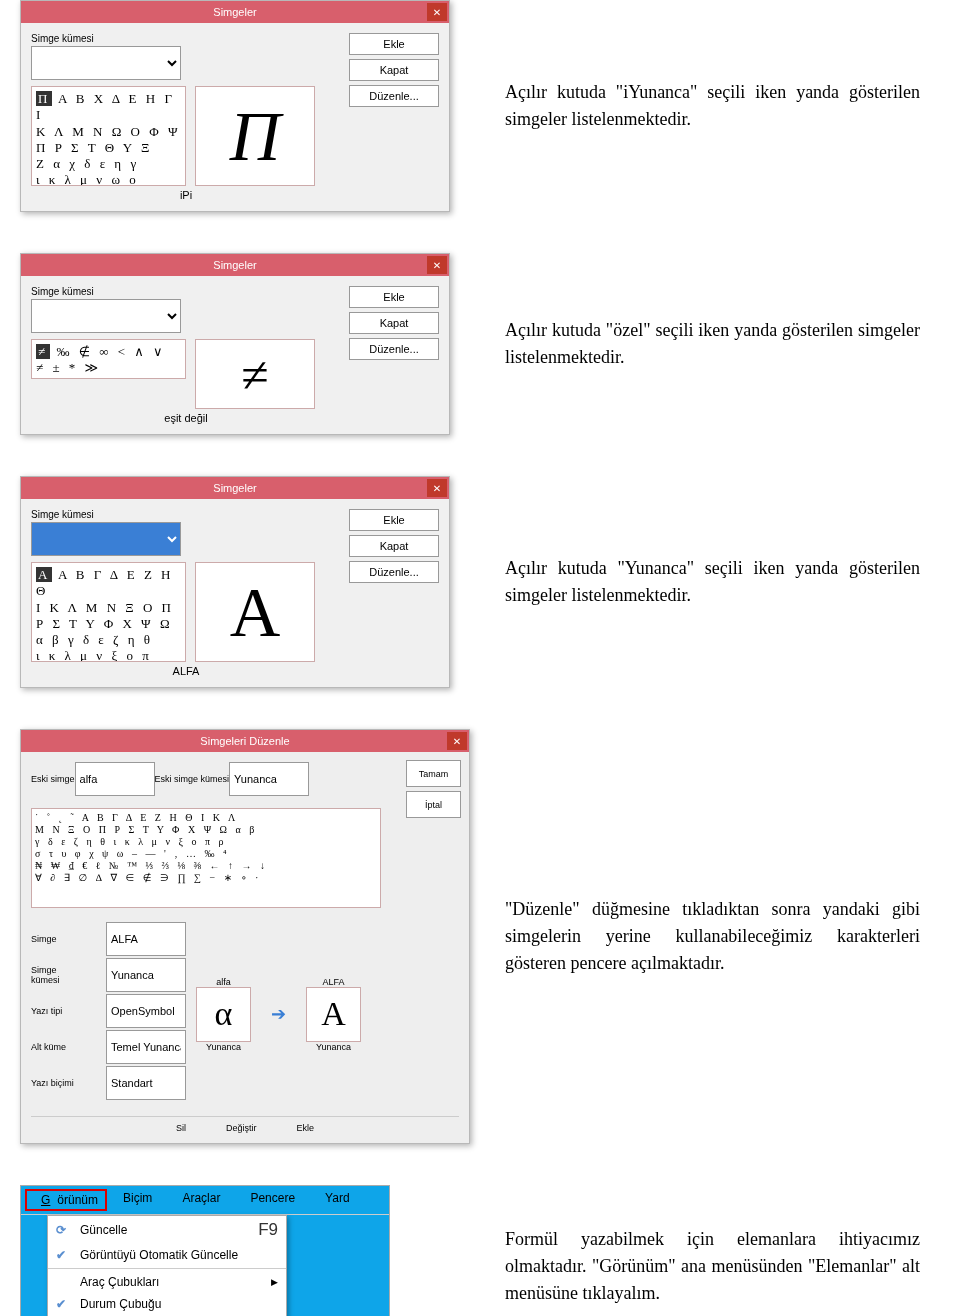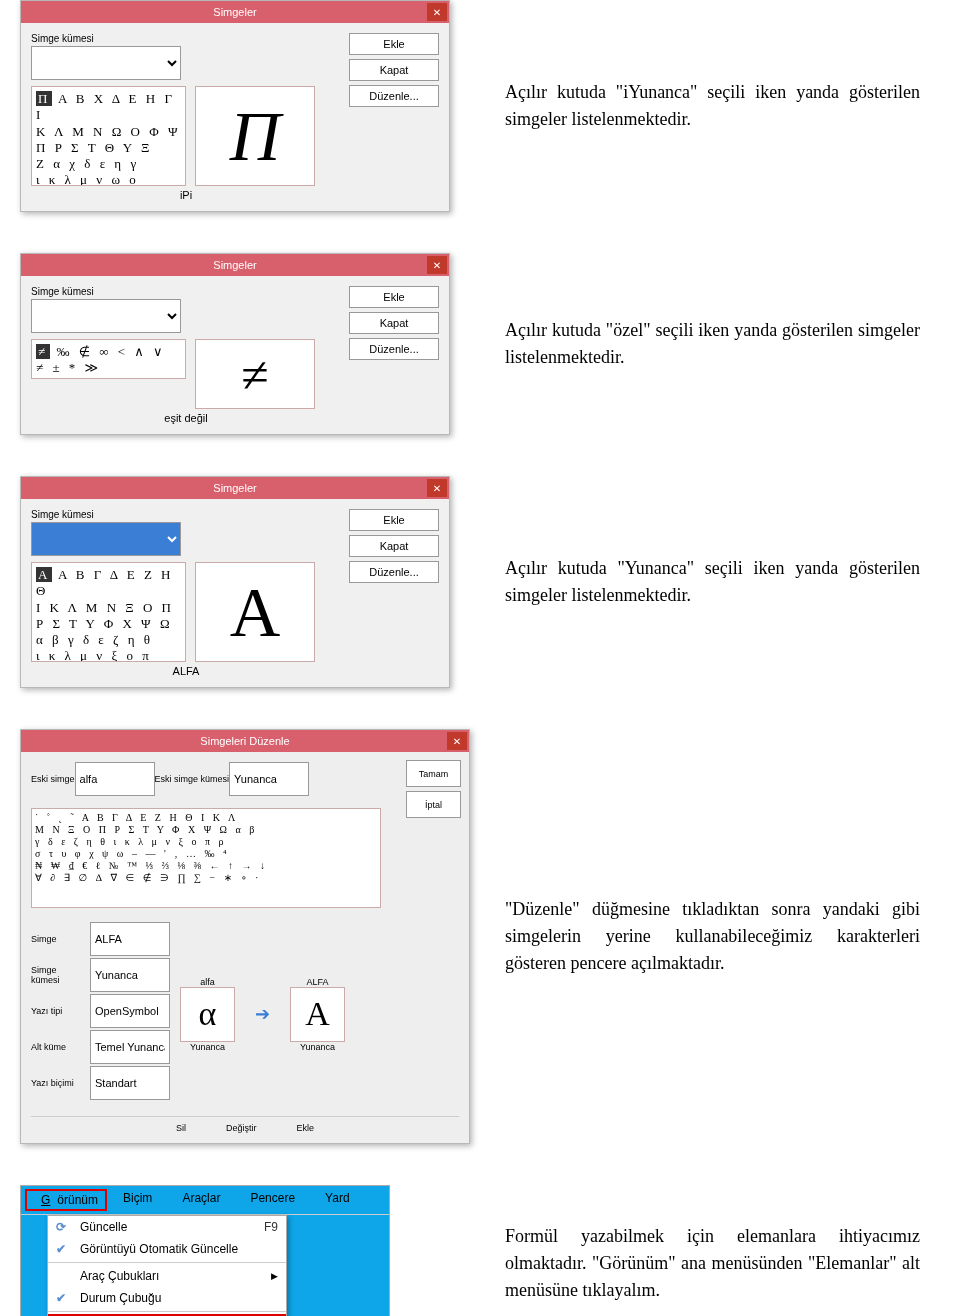--- a/index.html
+++ b/index.html
@@ -29,41 +29,41 @@
   .caption { font-size: 11px; text-align: center; margin-top: 3px; font-family: "Segoe UI", sans-serif; }
 
   
   .dlg.wide { width: 450px; background: #eee; }
   .wide .dlg-body { flex-direction: column; font-size: 9px; }
   .wide-row1 { display: flex; gap: 0; align-items: center; margin-bottom: 4px; }
   .wide-row1 .cmb { width: 80px; height: 17px; }
   .wide-grid { width: 350px; height: 100px; border: 1px solid #caa; background: #fff; font-family: serif; font-size: 10px; line-height: 1.2; padding: 3px; letter-spacing: 3px; }
   .wide-bottom { display: flex; gap: 10px; margin-top: 6px; }
   .wide-props { display: flex; flex-direction: column; gap: 2px; font-size: 9px; }
-  .wide-props .p-row { display: flex; gap: 4px; align-items: center; }
+  .wide-props .p-row { display: flex; gap: 20px; align-items: center; }
   .wide-props .p-row span { width: 55px; }
   .wide-props .p-row .cmb { width: 80px; height: 15px; }
   .wide-prev { display: flex; gap: 20px; align-items: center; padding-top: 6px; }
   .wide-prev .pbox { width: 55px; height: 55px; border: 1px solid #caa; background: #fff; font-size: 34px; font-family: serif; display: flex; align-items: center; justify-content: center; }
   .arrow { font-size: 18px; color: #3a7fd5; }
   .wide-side { position: absolute; right: 8px; top: 30px; display: flex; flex-direction: column; gap: 4px; }
   .wide { position: relative; }
   .wide-side .btn { border: 1px solid #999; background: #fff; height: 27px; width: 55px; font-size: 9px; display: flex; align-items: center; justify-content: center; }
   .wide-foot { display: flex; gap: 40px; justify-content: center; border-top: 1px solid #ccc; padding-top: 6px; margin-top: 8px; font-size: 9px; }
 
   
   .menu-shot { width: 370px; background: #0ea5e9; border: 1px solid #aaa; font-family: "Segoe UI", sans-serif; font-size: 12px; }
   .menubar { display: flex; gap: 2px; padding: 3px 4px; border-bottom: 1px solid #ccc; }
   .menubar span { padding: 2px 7px; }
   .menubar .sel { border: 2px solid #d00; }
   .dropdown { width: 240px; border: 1px solid #aaa; margin-left: 26px; background: #fff; box-shadow: 2px 2px 5px rgba(0,0,0,.3); }
   .dropdown .mi { display: flex; align-items: center; gap: 8px; padding: 4px 8px; }
   .dropdown .mi .chk { width: 16px; color: #5a8fd0; font-weight: bold; }
   .dropdown .mi .txt { flex: 1; }
-  .dropdown .mi .sc { color: #333; font-size: 12px; }
+  .dropdown .mi .sc { color: #333; font-size: 17px; }
   .dropdown .mi .arr { font-size: 9px; }
   .dropdown .sep { height: 1px; background: #ccc; margin: 2px 0; }
   .dropdown .sel { border: 2px solid #d00; }
 
   .pagenum { text-align: center; font-size: 18px; font-family: "Times New Roman", serif; margin-top: 30px; }
 </style>
 </head>
 <body>
 
 <div class="page">

